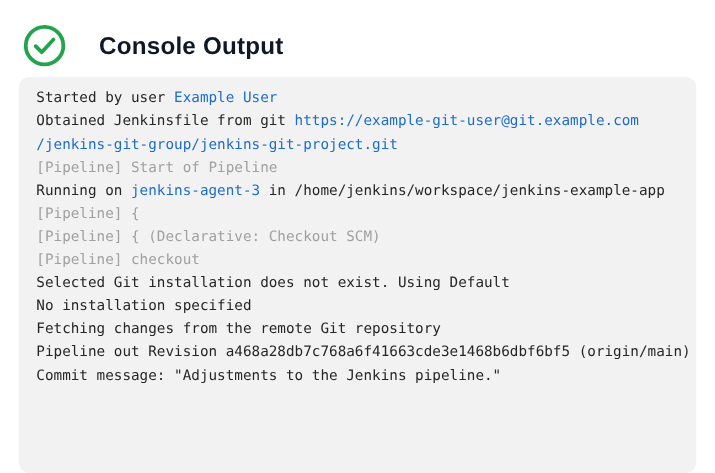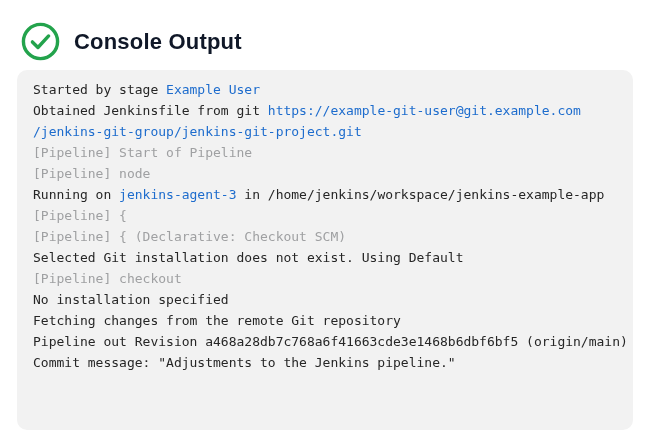--- a/index.html
+++ b/index.html
@@ -14,21 +14,21 @@
   html, body {
     width: 650px;
     height: 430px;
     overflow: hidden;
     background: #ffffff;
     font-family: "Liberation Sans", sans-serif;
   }
   .page-header {
     display: flex;
     align-items: center;
-    gap: 13px;
+    gap: 29px;
     padding: 13px 0 0 20px;
     height: 70px;
   }
   .status-icon-wrap {
     width: 41px;
     height: 41px;
     flex: 0 0 auto;
     display: flex;
     align-items: center;
     justify-content: center;
@@ -67,28 +67,27 @@
     <svg viewBox="0 0 48 48" fill="none" aria-hidden="true">
       <circle cx="24" cy="24" r="20" stroke="var(--success-green)" stroke-width="4" fill="none"></circle>
       <path d="M14.5 24.5 L21 31 L33.5 17.5" stroke="var(--success-green)" stroke-width="4" stroke-linecap="round" stroke-linejoin="round" fill="none"></path>
     </svg>
   </span>
   <h1 class="page-title">Console Output</h1>
 </div>
 
 <div class="console-panel">
   <div>
-      <div class="console-line"><span class="seg-text">Started by stage </span><span class="seg-link">Example User</span></div>
+      <div class="console-line"><span class="seg-text">Started by user </span><span class="seg-link">Example User</span></div>
       <div class="console-line"><span class="seg-text">Obtained Jenkinsfile from git </span><span class="seg-link">https://example-git-user@git.example.com</span></div>
       <div class="console-line"><span class="seg-link">/jenkins-git-group/jenkins-git-project.git</span></div>
       <div class="console-line"><span class="seg-muted">[Pipeline] Start of Pipeline</span></div>
-      <div class="console-line"><span class="seg-muted">[Pipeline] node</span></div>
       <div class="console-line"><span class="seg-text">Running on </span><span class="seg-link">jenkins-agent-3</span><span class="seg-text"> in /home/jenkins/workspace/jenkins-example-app</span></div>
       <div class="console-line"><span class="seg-muted">[Pipeline] {</span></div>
       <div class="console-line"><span class="seg-muted">[Pipeline] { (Declarative: Checkout SCM)</span></div>
+      <div class="console-line"><span class="seg-muted">[Pipeline] checkout</span></div>
       <div class="console-line"><span class="seg-text">Selected Git installation does not exist. Using Default</span></div>
-      <div class="console-line"><span class="seg-muted">[Pipeline] checkout</span></div>
       <div class="console-line"><span class="seg-text">No installation specified</span></div>
       <div class="console-line"><span class="seg-text">Fetching changes from the remote Git repository</span></div>
       <div class="console-line"><span class="seg-text">Pipeline out Revision a468a28db7c768a6f41663cde3e1468b6dbf6bf5 (origin/main)</span></div>
       <div class="console-line"><span class="seg-text">Commit message: "Adjustments to the Jenkins pipeline."</span></div>
     </div>
 </div>
 
 </body></html>

